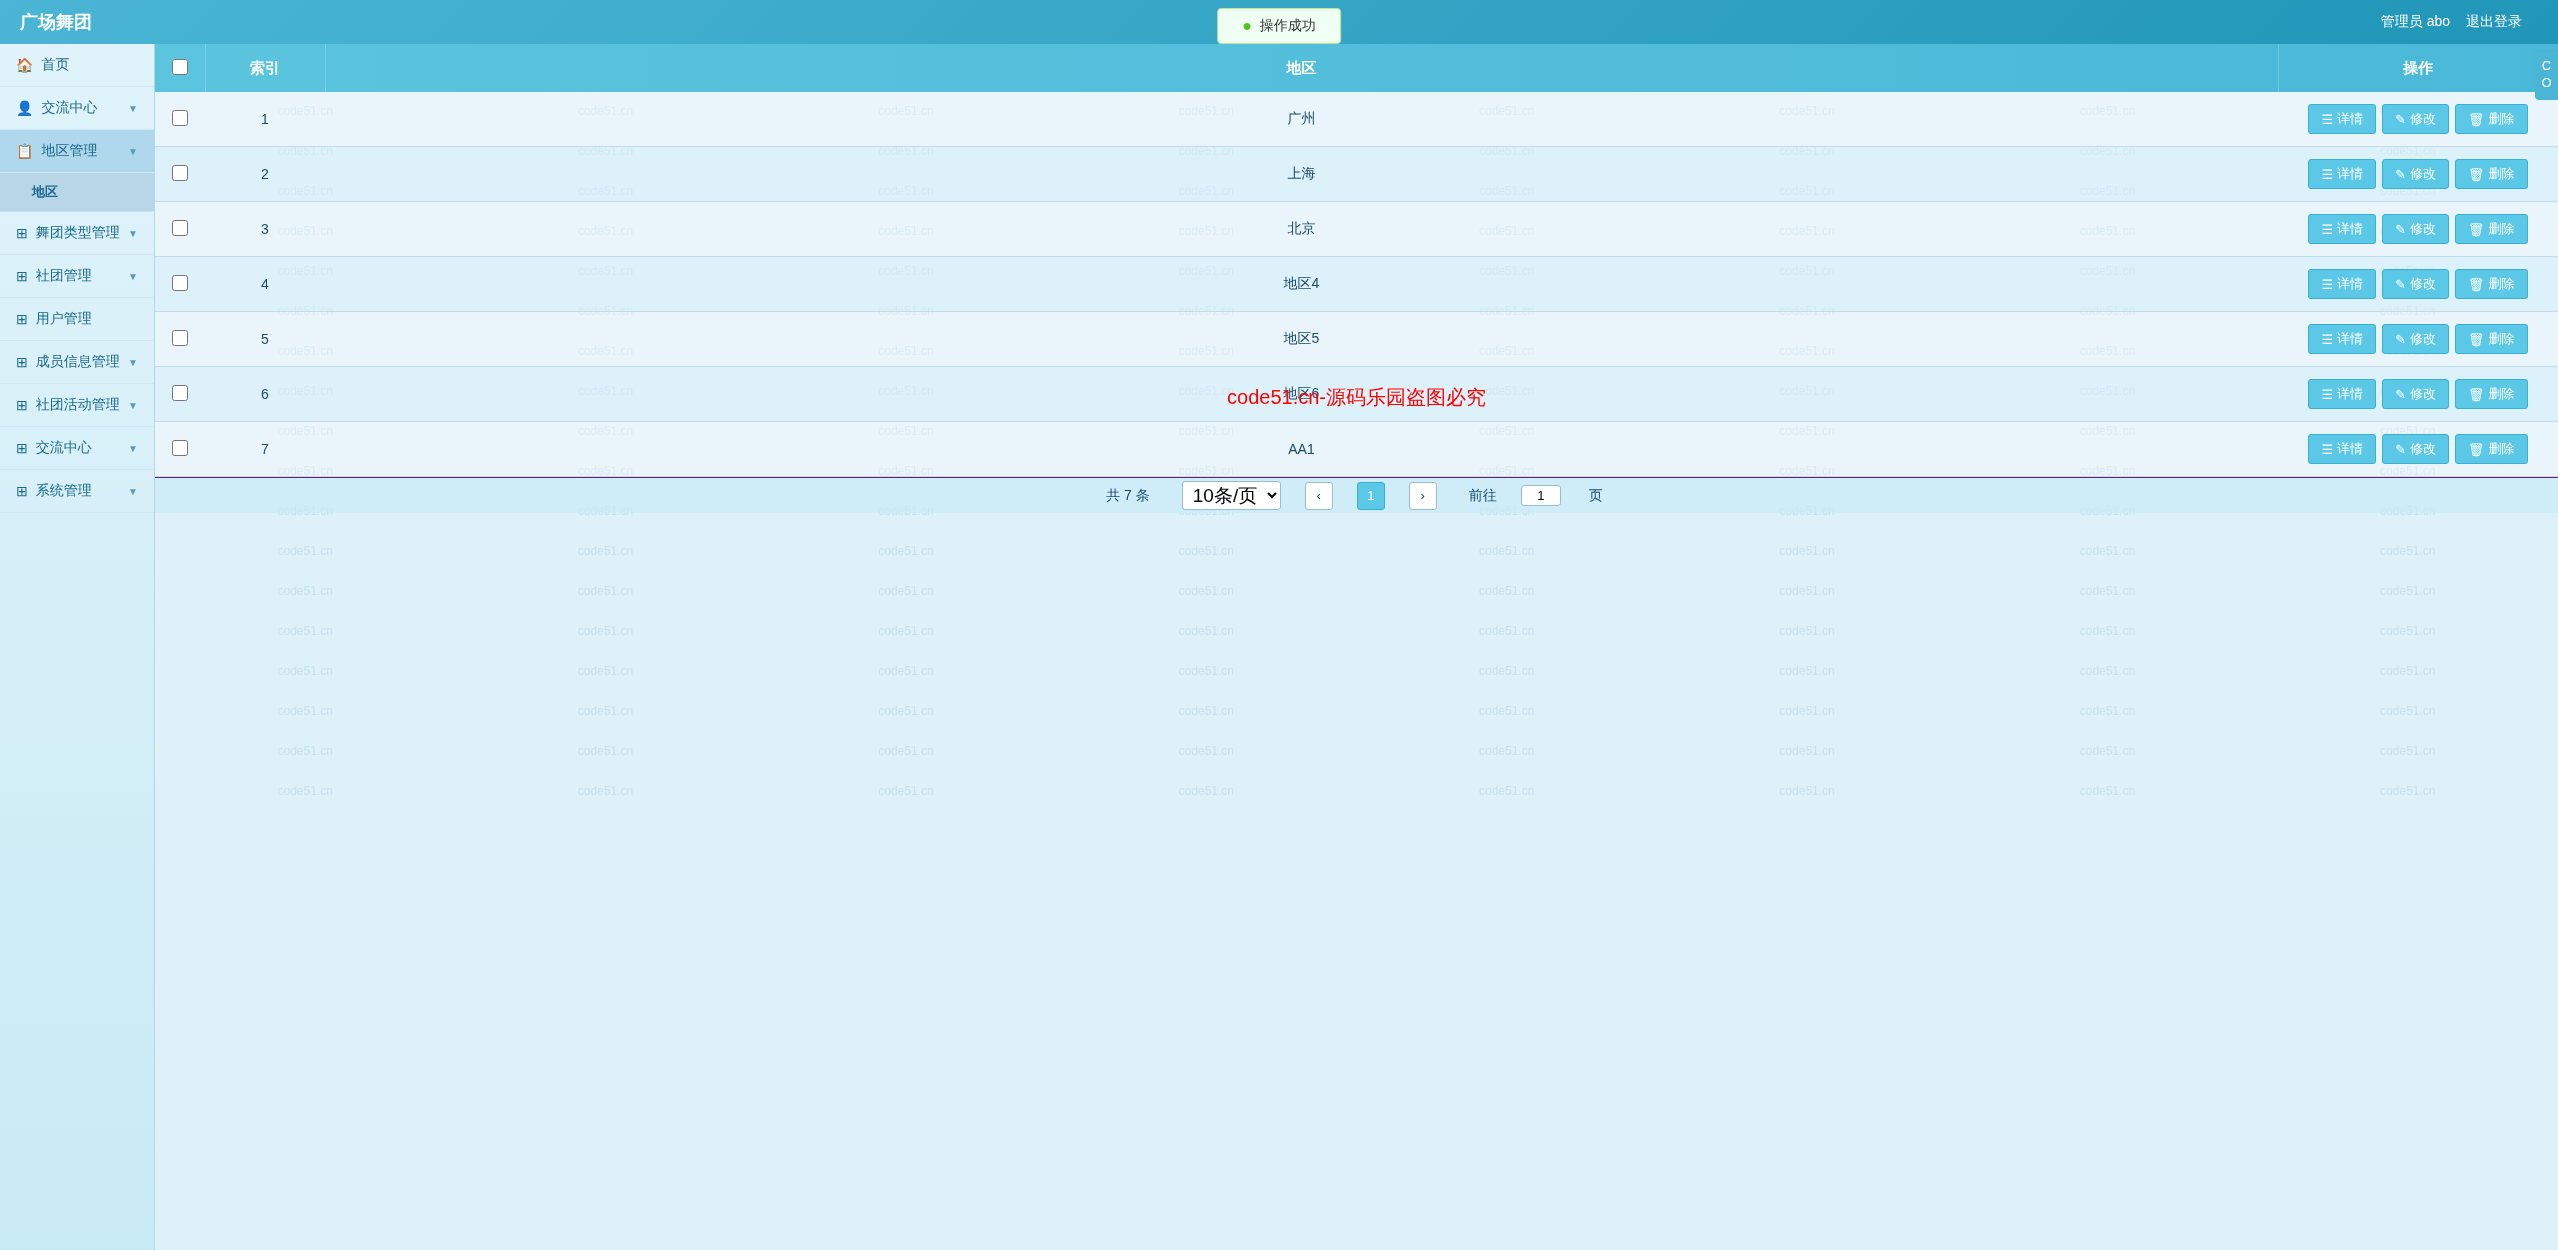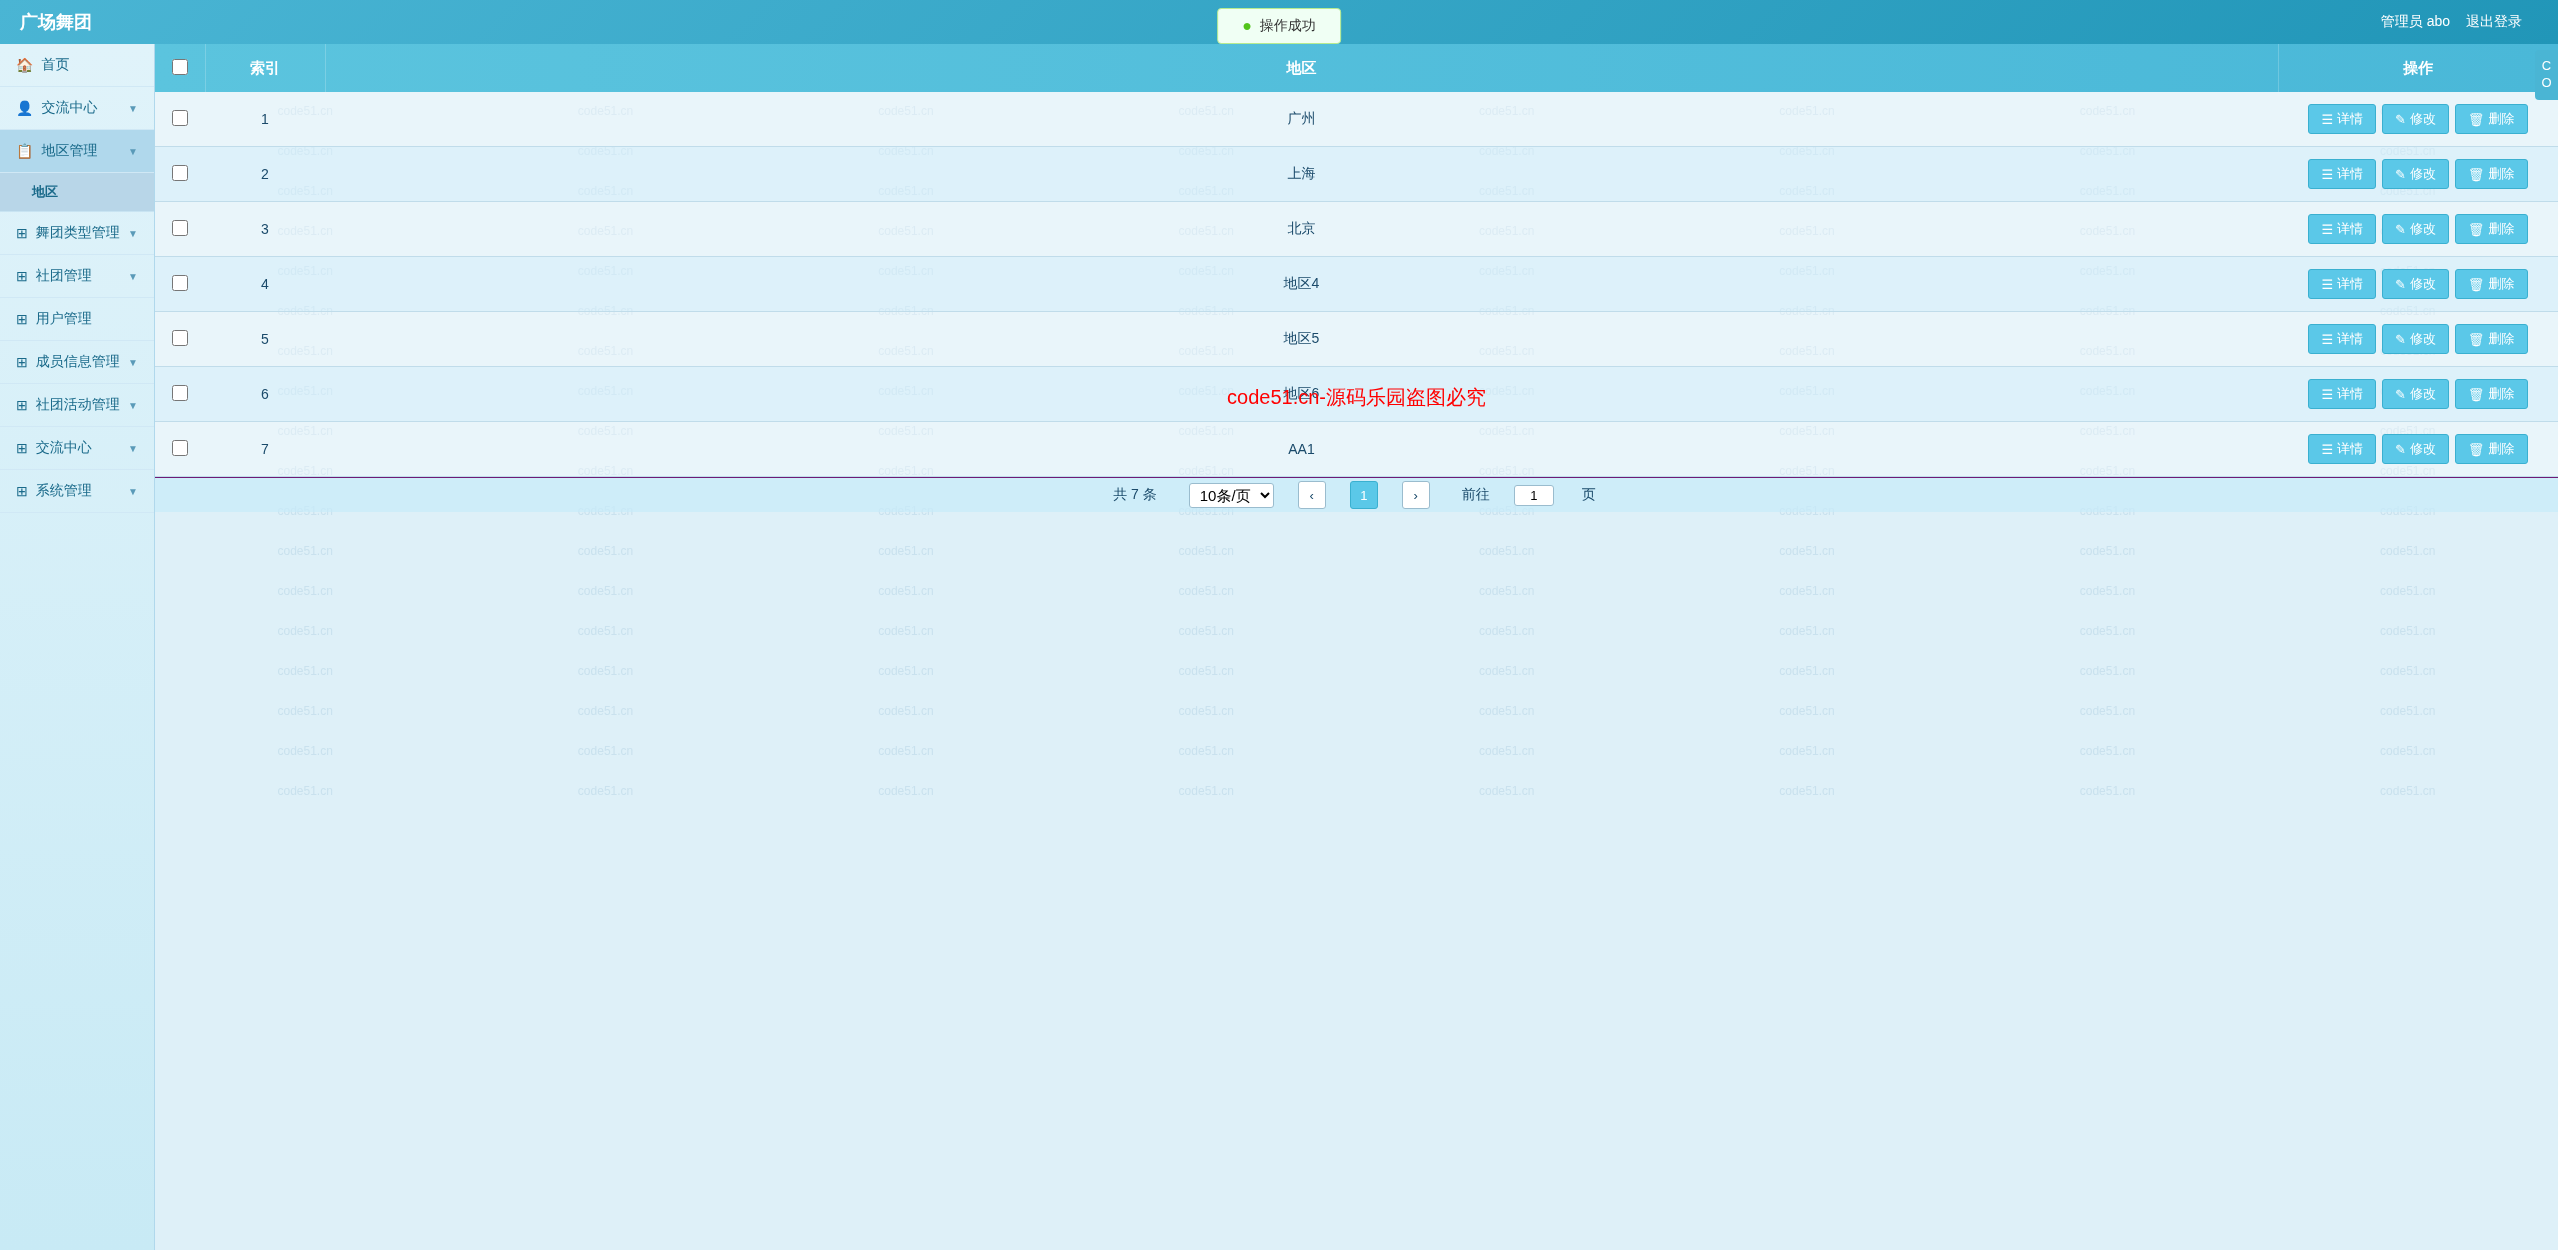--- a/index.html
+++ b/index.html
@@ -187,21 +187,21 @@
       border-top: 1px solid #701a75;
       font-size: 14px;
       color: #1a4a6a;
     }
     .pagination-bar .total { margin-right: 8px; }
     .page-size-select {
       border: 1px solid #9abcce;
       background: #fff;
       border-radius: 3px;
       padding: 2px 6px;
-      font-size: 15px;
+      font-size: 19px;
       cursor: pointer;
     }
     .page-btn {
       width: 28px;
       height: 28px;
       border: 1px solid #9abcce;
       background: #fff;
       border-radius: 3px;
       cursor: pointer;
       display: flex;

